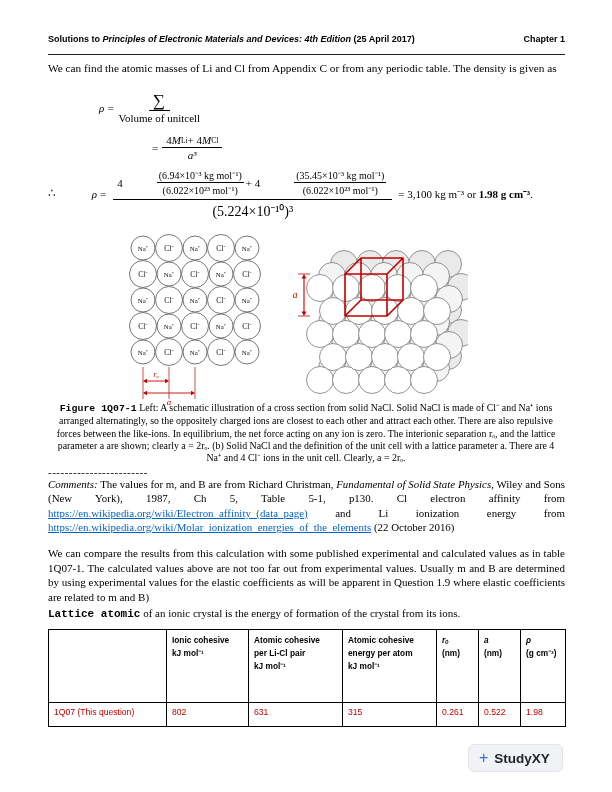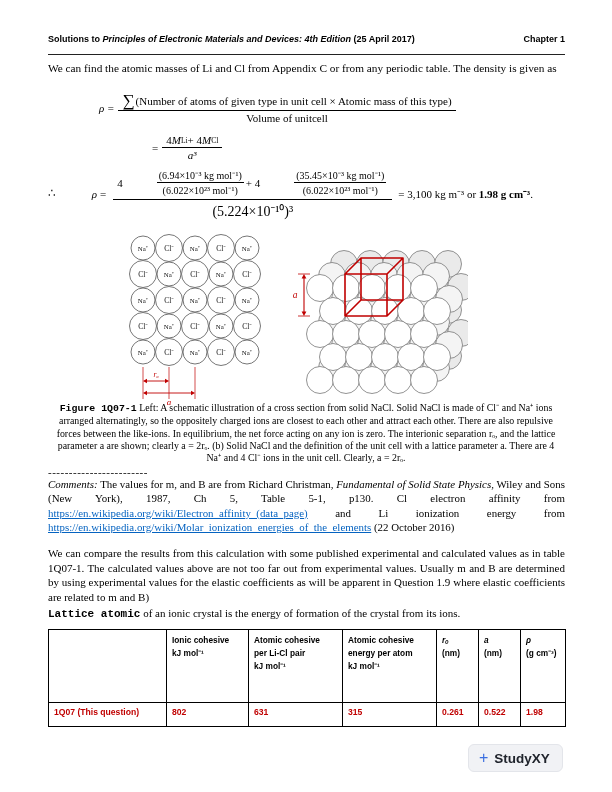--- a/index.html
+++ b/index.html
@@ -48,21 +48,21 @@
   #packing-svg{top:226px;left:290px;}
   #figure-caption{top:402px;left:54px;width:504px;font-size:9.9px;line-height:1.24;text-align:center;}
 
   
   table#results{position:absolute;top:629px;left:48px;width:517px;border-collapse:collapse;
     font-family:"Liberation Sans",sans-serif;font-size:8.3px;table-layout:fixed;}
   #results th,#results td{border:1px solid #000;padding:4px 5px;text-align:left;vertical-align:top;overflow:hidden;}
   #results th{font-weight:bold;height:64px;}
   #results .hl{display:block;line-height:1.55;}
   #results .vr{font-style:italic;}
-  #results td{color:#C00000;font-weight:bold;height:15px;font-size:8.6px;}
+  #results td{color:#C00000;font-weight:normal;height:15px;font-size:8.6px;}
 
   
   #logo{top:744px;left:468px;display:flex;align-items:center;gap:6px;background:#f1f2f5;
     border:1px solid #e3e5ea;border-radius:6px;padding:4px 12px 4px 10px;
     font-family:"Liberation Sans",sans-serif;}
   #logo .plus{color:#3b6fe0;font-size:16px;font-weight:400;line-height:1;}
   #logo .t1{font-size:13.5px;font-weight:600;color:#20242c;}
   #logo .t2{font-size:13.5px;font-weight:800;color:#20242c;}
 </style>
 </head>
@@ -75,21 +75,20 @@
   <span>Chapter 1</span>
 </div>
 
 <div class="abs para" id="para1">We can find the atomic masses of Li and Cl from Appendix C or from any periodic table. The density is given as</div>
 
 <div class="abs eq" id="eq1">
   <span class="mi">ρ =</span>
   <span class="frac">
     <span class="num">
       <span class="sigma">∑</span>
-      <span>(Number of atoms of given type  in unit cell × Atomic mass of this  type)</span>
     </span>
     <span class="den">Volume of unitcell</span>
   </span>
 </div>
 
 <div class="abs eq" id="eq2">
   <span>=</span>
   <span class="frac">
     <span class="num">
       <span>4</span>

